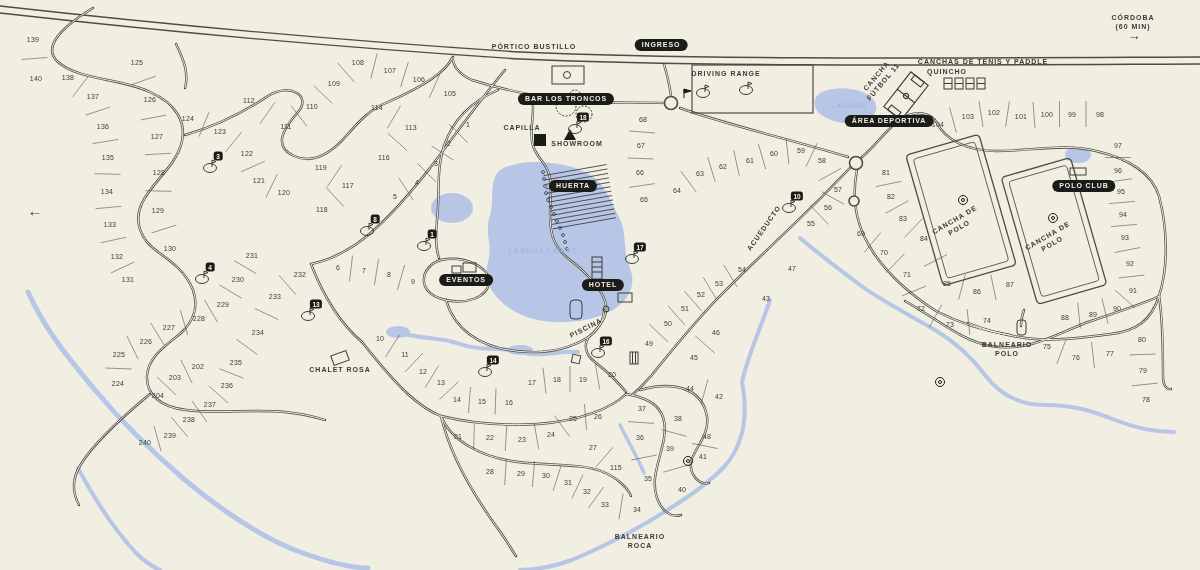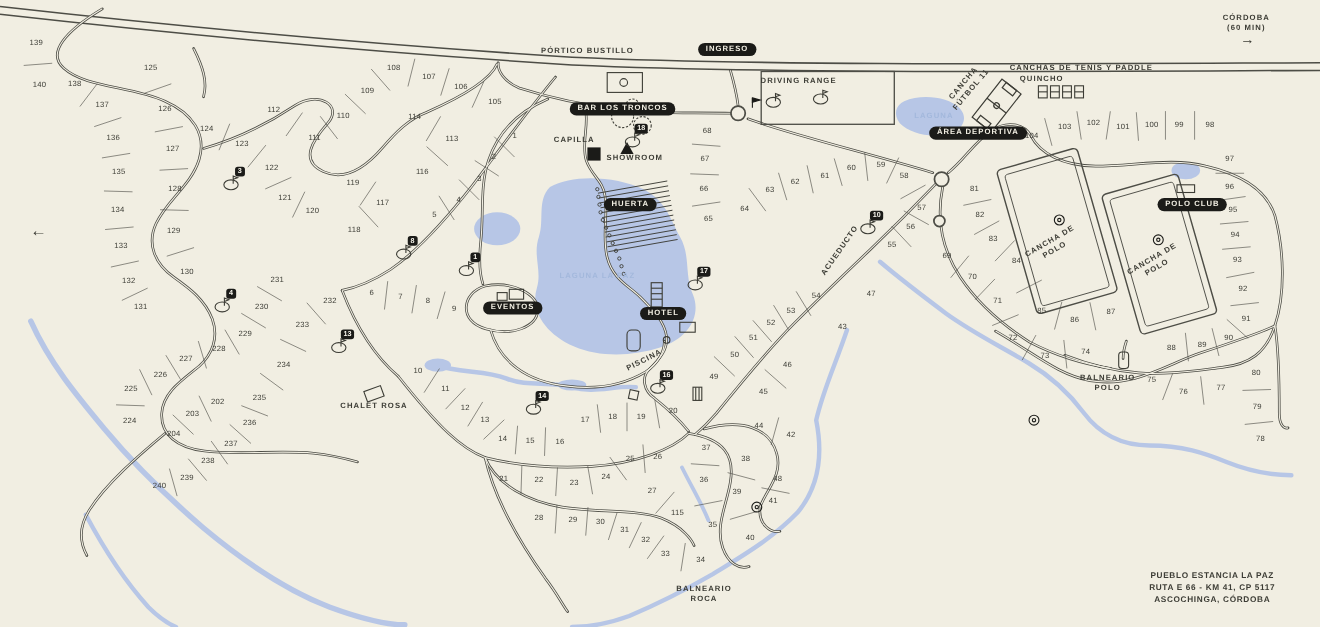--- a/index.html
+++ b/index.html
@@ -432,25 +432,20 @@
           <circle cx="963" cy="200" r="4.5"></circle>
           <circle cx="963" cy="200" r="1.5"></circle>
         </g>
         <g fill="none" stroke="#1b1b18" stroke-width="1">
           <circle cx="1053" cy="218" r="4.5"></circle>
           <circle cx="1053" cy="218" r="1.5"></circle>
         </g>
       </g>
 </svg>
 
-<div class="addr">
-  <div>PUEBLO ESTANCIA LA PAZ</div>
-  <div>RUTA E 66 - KM 41, CP 5117</div>
-  <div>ASCOCHINGA, CÓRDOBA</div>
-</div>
 
 <div class="lot" style="left: 33px; top: 39px;">139</div>
     <div class="lot" style="left: 36px; top: 78px;">140</div>
     <div class="lot" style="left: 68px; top: 77px;">138</div>
     <div class="lot" style="left: 93px; top: 96px;">137</div>
     <div class="lot" style="left: 103px; top: 126px;">136</div>
     <div class="lot" style="left: 108px; top: 157px;">135</div>
     <div class="lot" style="left: 107px; top: 191px;">134</div>
     <div class="lot" style="left: 110px; top: 224px;">133</div>
     <div class="lot" style="left: 117px; top: 256px;">132</div>

